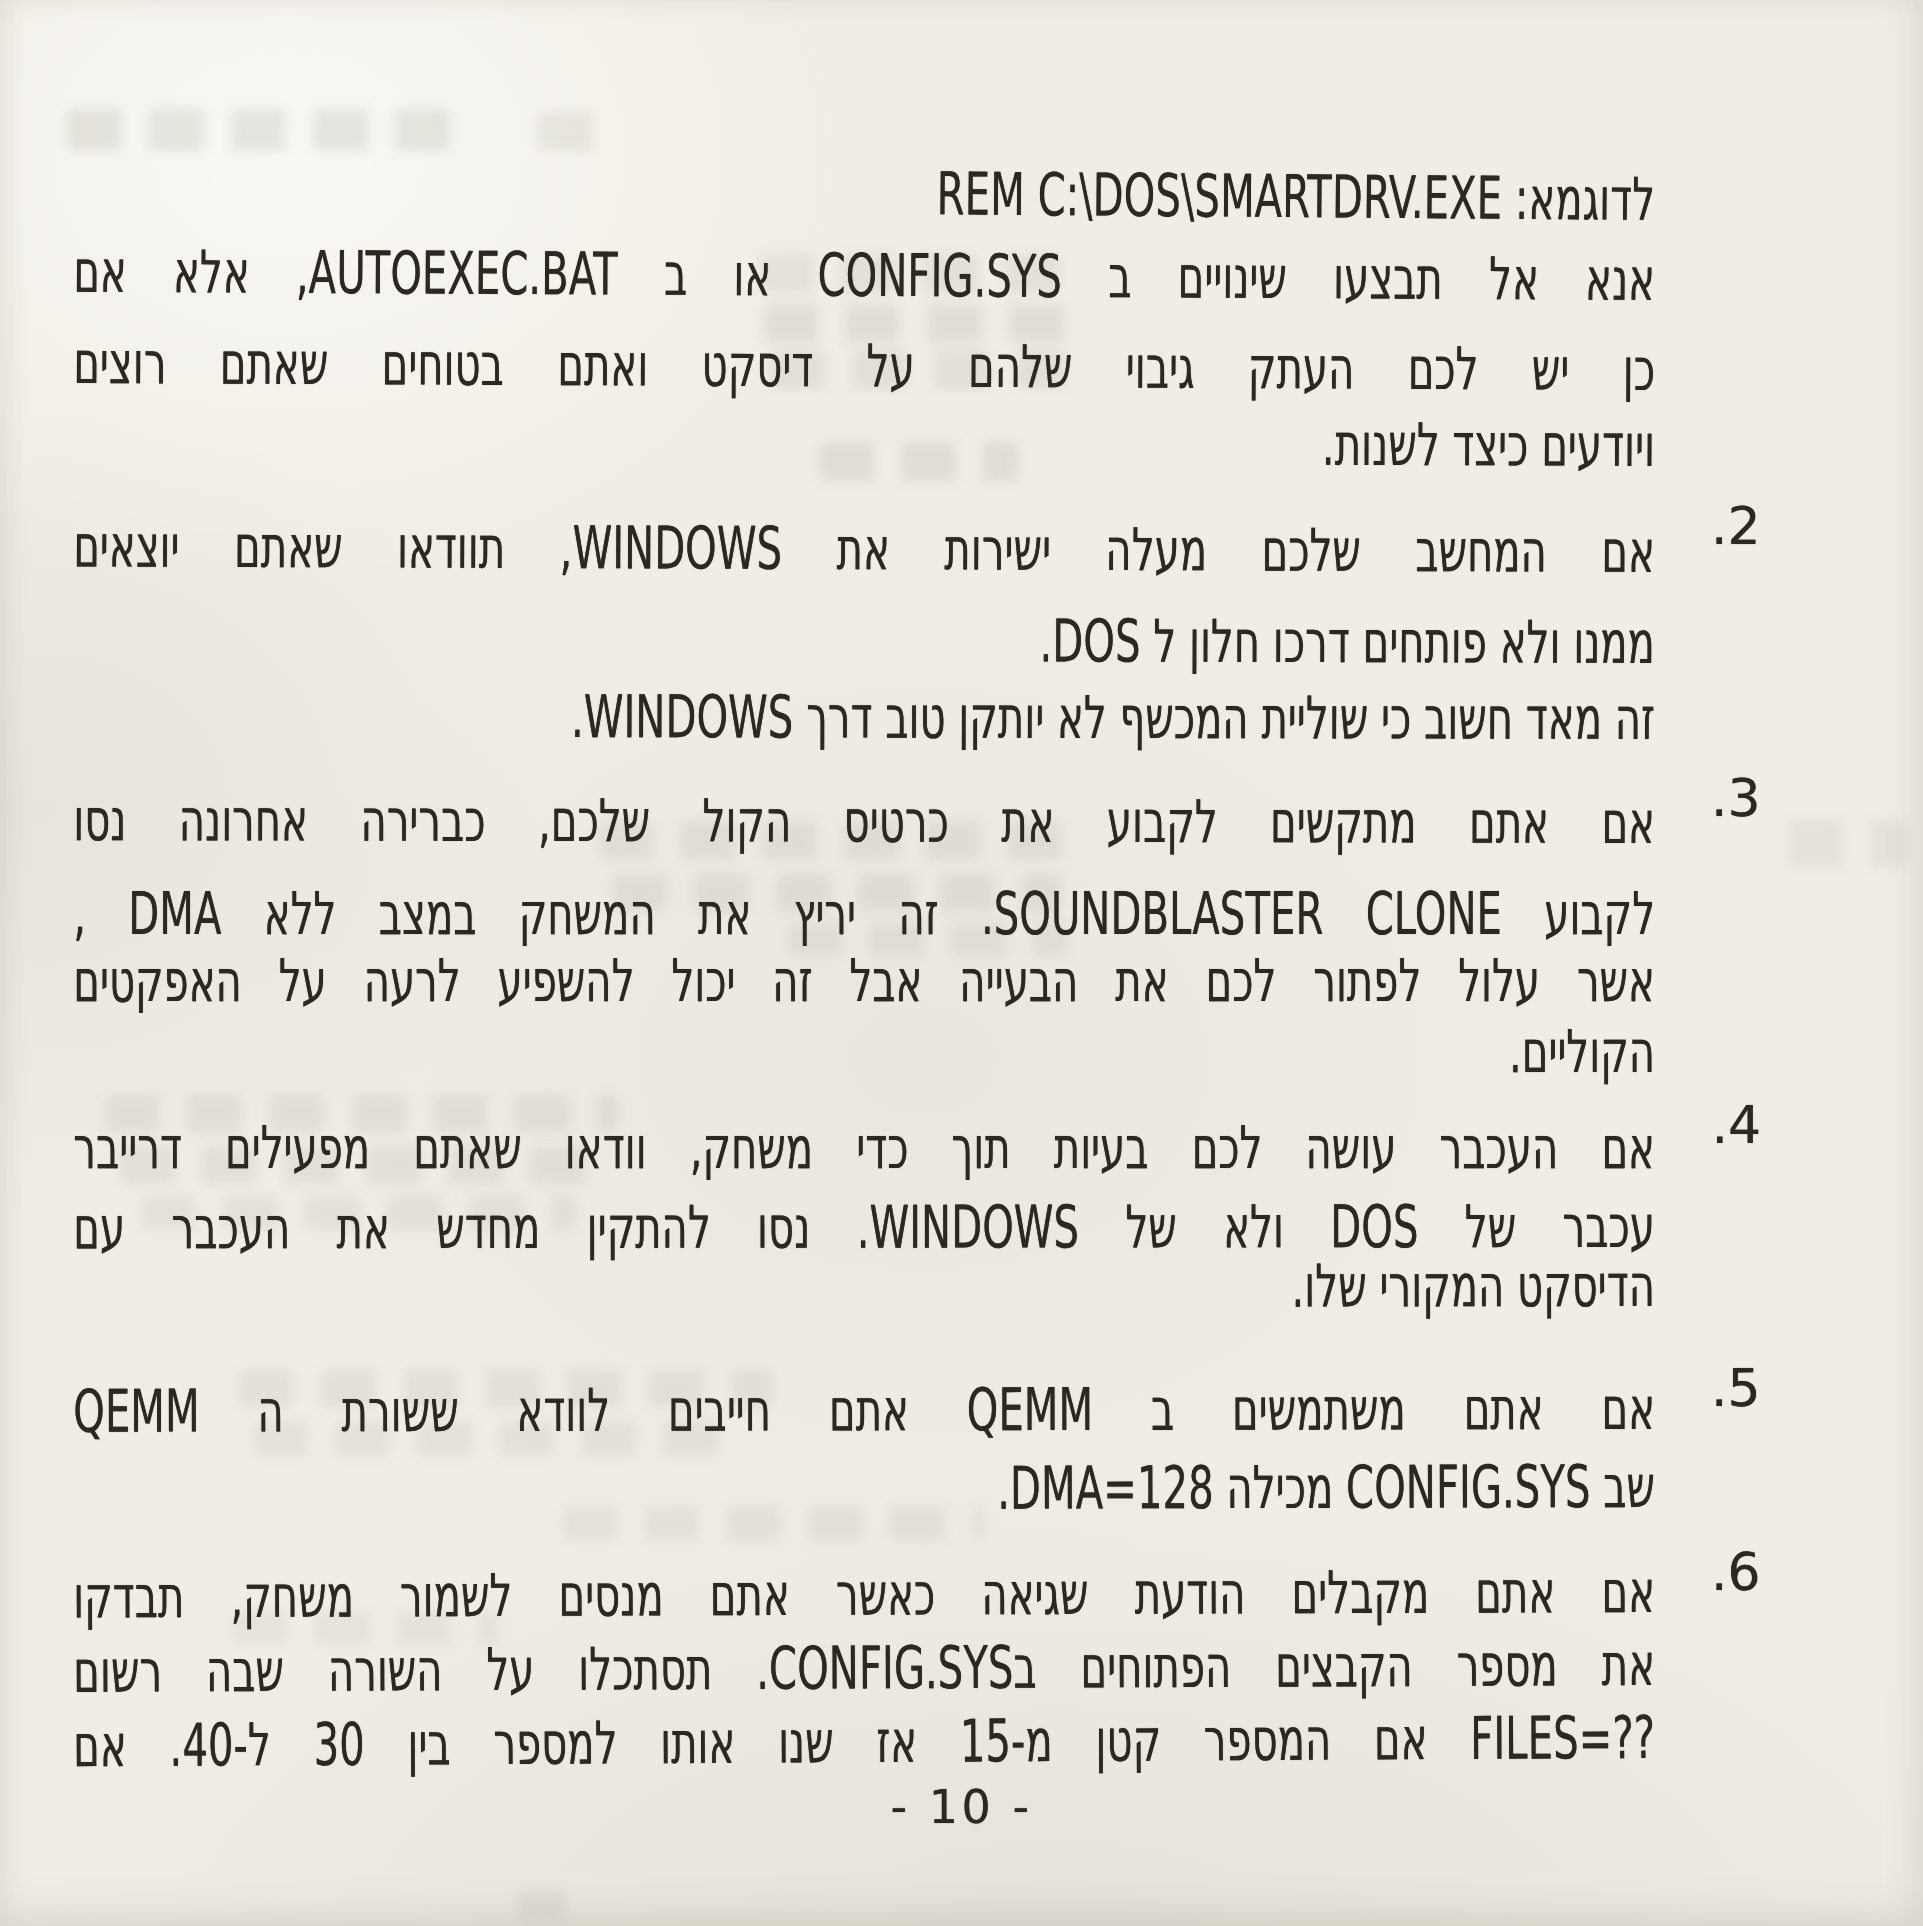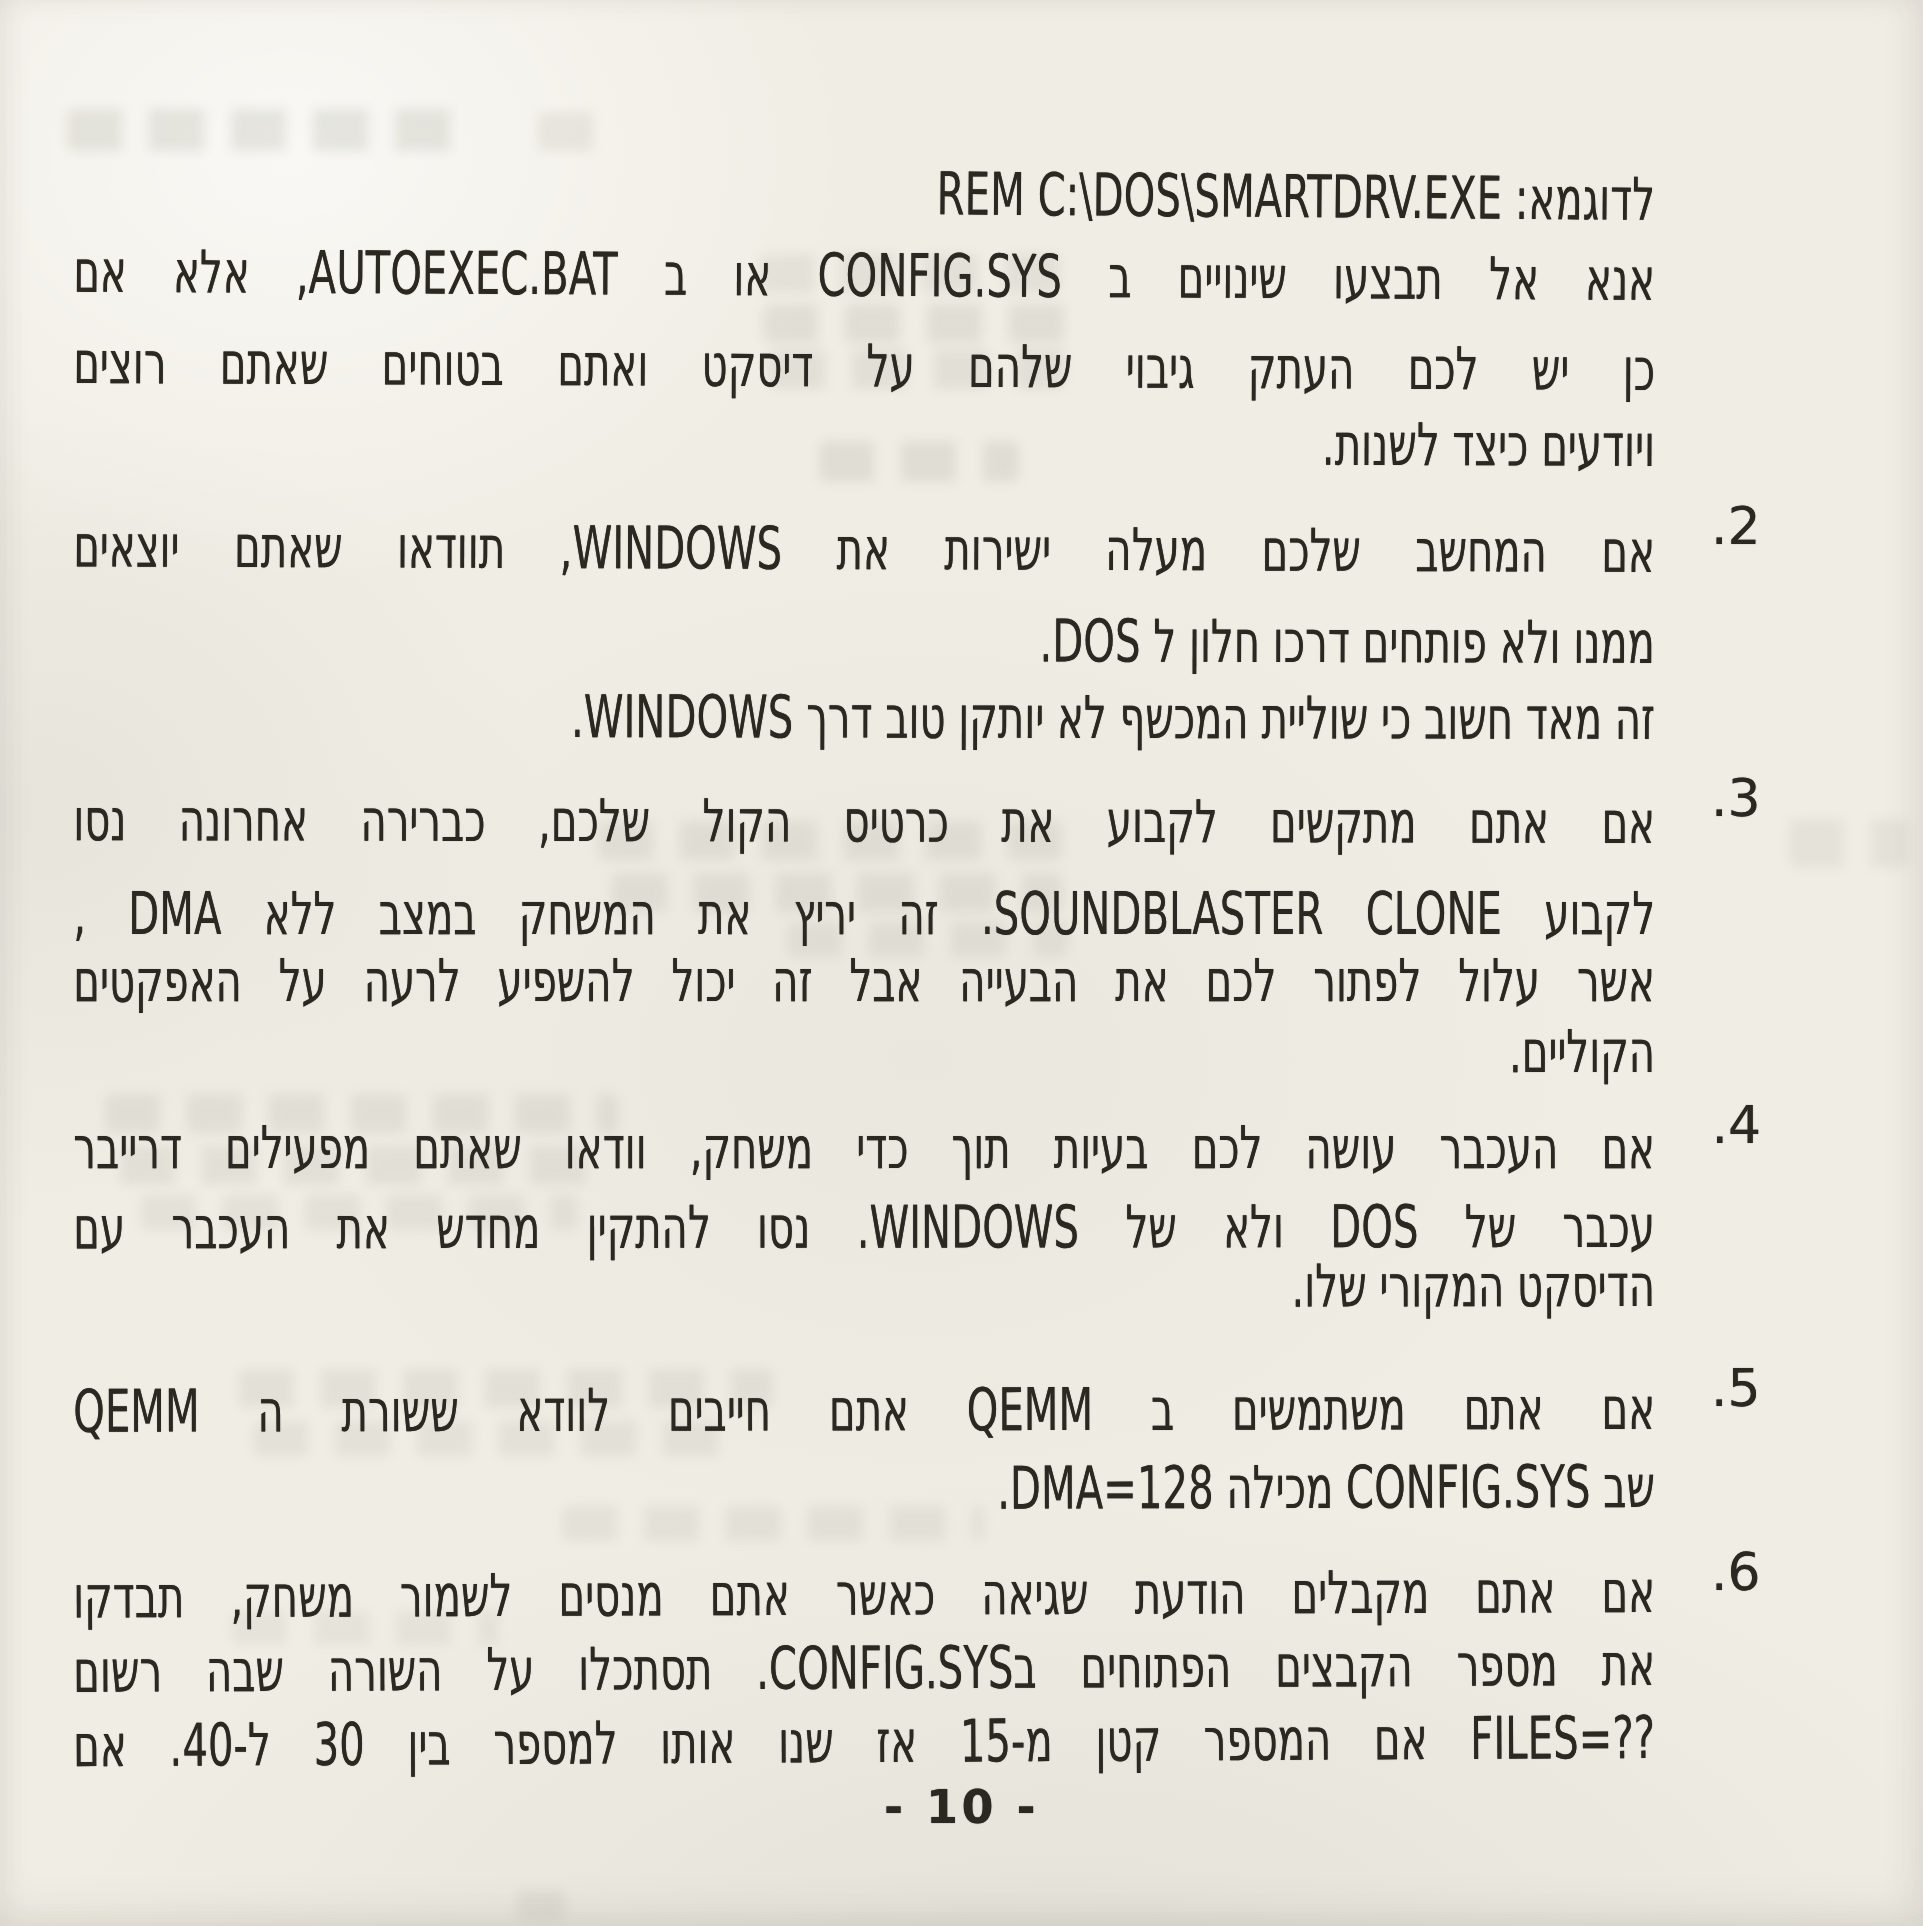--- a/index.html
+++ b/index.html
@@ -44,21 +44,21 @@
     line-height:70px;
     text-shadow:0 0 0.9px rgba(34,32,26,.8);
     transform:rotate(var(--rot,0deg));
   }
   .footer{
     position:absolute;
     left:0;right:0;
     text-align:center;
     direction:ltr;
     font-size:46px;
-    font-weight:bold;
+    font-weight:normal;
     letter-spacing:3.5px;
     text-shadow:0 0 1px rgba(34,32,26,.85);
   }
   
   .ghost{
     position:absolute;
     background:repeating-linear-gradient(90deg,
       rgba(122,126,110,.34) 0 55px,
       rgba(122,126,110,0) 55px 82px);
     filter:blur(5.6px);

